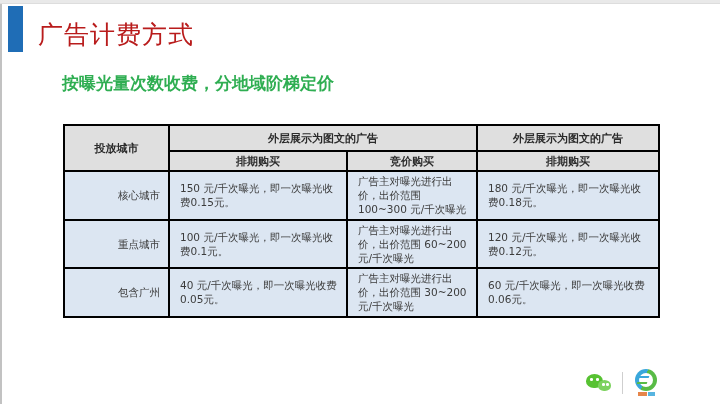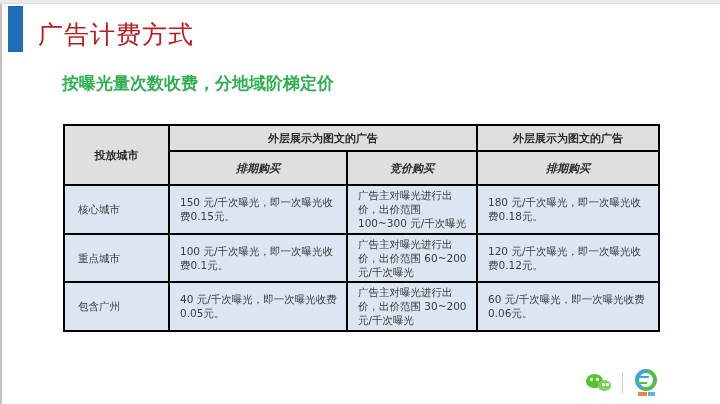--- a/index.html
+++ b/index.html
@@ -47,30 +47,30 @@
   .price-table col.c1 { width: 103px; }
   .price-table col.c2 { width: 176px; }
   .price-table col.c3 { width: 128px; }
   .price-table col.c4 { width: 180px; }
   .price-table th {
     background: #dfdfdf;
     font-size: 11px; font-weight: 700; color: #2b2b2b;
     text-align: center; vertical-align: middle;
   }
   .price-table .hrow1 th { height: 24px; }
-  .price-table .hrow2 th { height: 32px; font-style: italic; }
+  .price-table .hrow2 th { height: 18px; }
   .price-table td {
     background: #dce6f2;
     font-size: 10.5px; font-weight: 400; color: #3c3c3c;
     height: 28px; vertical-align: middle;
     padding: 2px 8px 2px 10px;
     line-height: 1.35;
     text-align: left;
   }
-  .price-table td.city { padding-left: 13px; }
+  .price-table td.city { padding-left: 2px; text-align: right; }
   
   .notes {
     position: absolute; left: 62px; top: 266px;
     width: 625px;
     font-size: 11.5px; line-height: 19px; color: #333333;
   }
   .note-line { margin-bottom: 4px; }
   .note-label { color: #3fbf7a; }
   
   .footer-logos {

